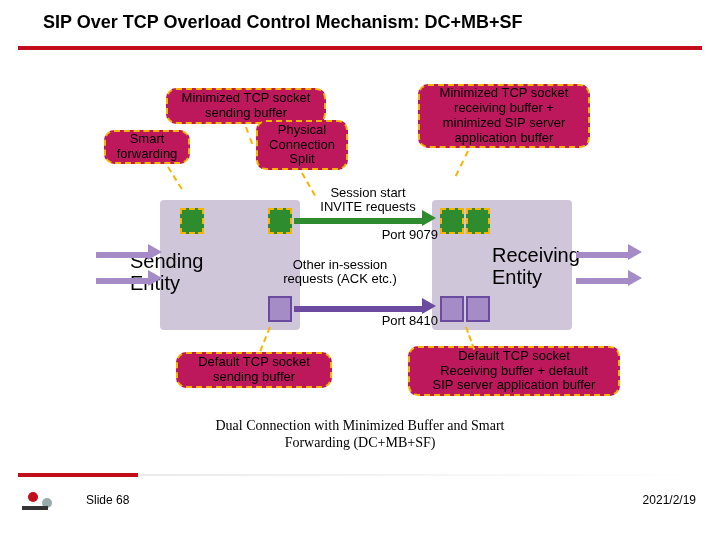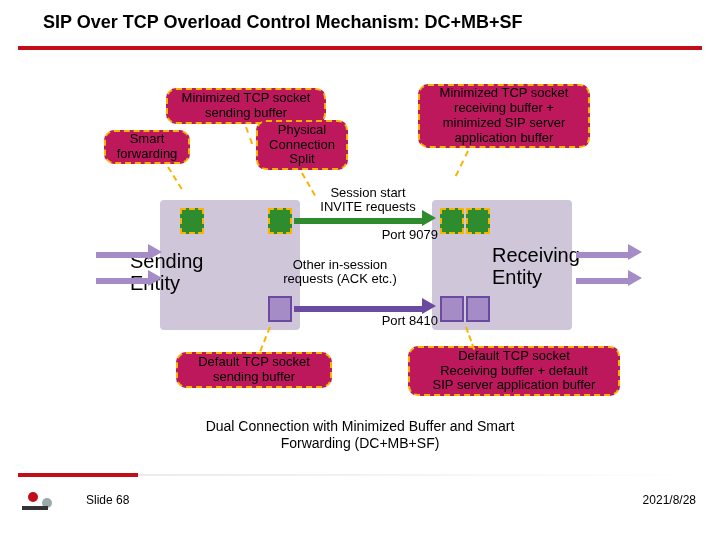--- a/index.html
+++ b/index.html
@@ -201,22 +201,22 @@
 <div class="clabel" style="left:358px; top:228px; width:80px; text-align:right;">Port 9079</div>
 <div class="clabel" style="left:240px; top:258px; width:200px;">Other in-session<br>requests (ACK etc.)</div>
 <div class="clabel" style="left:358px; top:314px; width:80px; text-align:right;">Port 8410</div>
 
 <div class="callout" style="left:176px; top:352px; width:156px; height:36px;">Default TCP socket<br>sending buffer</div>
 <div class="callout" style="left:408px; top:346px; width:212px; height:50px;">Default TCP socket<br>Receiving buffer + default<br>SIP server application buffer</div>
 
 <div class="leader" style="left:270px; top:326px; width:26px; transform:rotate(112deg);"></div>
 <div class="leader" style="left:466px; top:326px; width:24px; transform:rotate(70deg);"></div>
 
-<div class="caption" style="top:418px;">Dual Connection with Minimized Buffer and Smart<br>Forwarding (DC+MB+SF)</div>
+<div class="caption" style="top:418px;font-family:Liberation Serif, serif;">Dual Connection with Minimized Buffer and Smart<br>Forwarding (DC+MB+SF)</div>
 
 <div class="footer-rule"></div>
 <div class="logo">
   <div class="dot-r"></div>
   <div class="dot-g"></div>
   <div class="bar"></div>
 </div>
 <div class="slidenum">Slide 68</div>
-<div class="date">2021/8/28</div>
+<div class="date">2021/2/19</div>
 
 </body></html>

